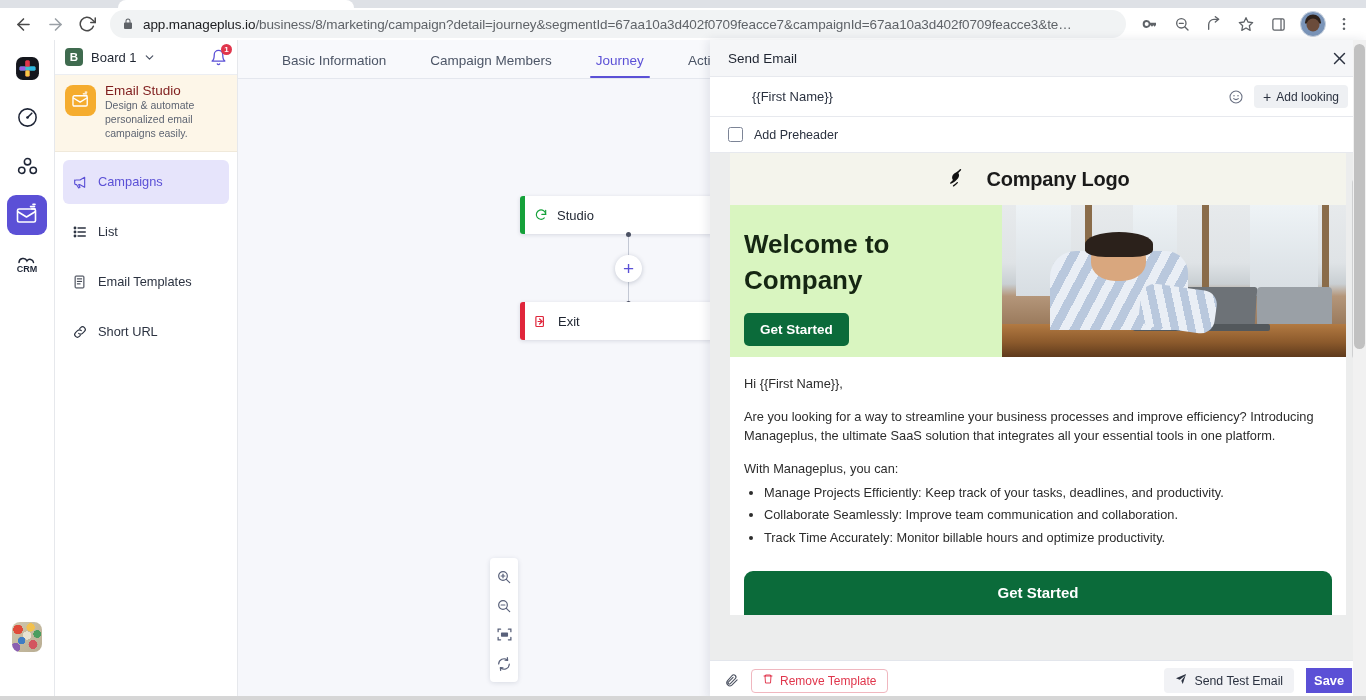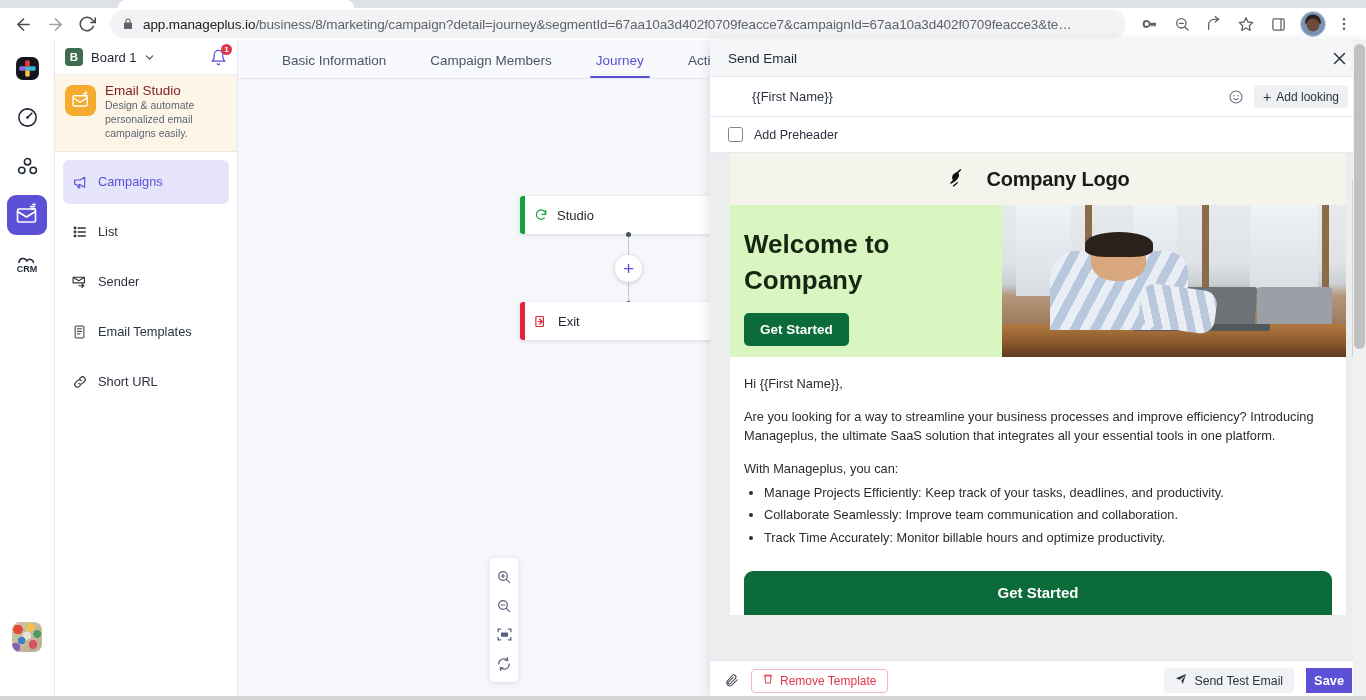--- a/index.html
+++ b/index.html
@@ -502,30 +502,20 @@
           <svg width="16" height="16" viewBox="0 0 24 24" fill="none" stroke="currentColor" stroke-width="1.9" stroke-linecap="round">
               <line x1="9" y1="6" x2="20" y2="6"></line>
               <line x1="9" y1="12" x2="20" y2="12"></line>
               <line x1="9" y1="18" x2="20" y2="18"></line>
               <circle cx="4.5" cy="6" r="1.2" fill="currentColor"></circle>
               <circle cx="4.5" cy="12" r="1.2" fill="currentColor"></circle>
               <circle cx="4.5" cy="18" r="1.2" fill="currentColor"></circle>
             </svg>
         </span>
         <span class="lbl">List</span>
-      </div>
-      <div class="nav-item">
-        <span class="ico">
-          <svg width="17" height="17" viewBox="0 0 24 24" fill="none" stroke="currentColor" stroke-width="1.6" stroke-linejoin="round">
-              <path d="M3 6h16v8H3z"></path>
-              <path d="M3 6l8 5 8-5"></path>
-              <path d="M11 18h7m0 0l-2.5-2.5M18 18l-2.5 2.5" stroke-linecap="round"></path>
-            </svg>
-        </span>
-        <span class="lbl">Sender</span>
       </div>
       <div class="nav-item">
         <span class="ico">
           <svg width="15" height="16" viewBox="0 0 24 24" fill="none" stroke="currentColor" stroke-width="1.6" stroke-linejoin="round">
               <rect x="5" y="2.5" width="14" height="19" rx="1.3"></rect>
               <line x1="8.5" y1="7" x2="15.5" y2="7" stroke-linecap="round"></line>
               <line x1="8.5" y1="11" x2="15.5" y2="11" stroke-linecap="round"></line>
               <line x1="8.5" y1="15" x2="13" y2="15" stroke-linecap="round"></line>
             </svg>
         </span>

